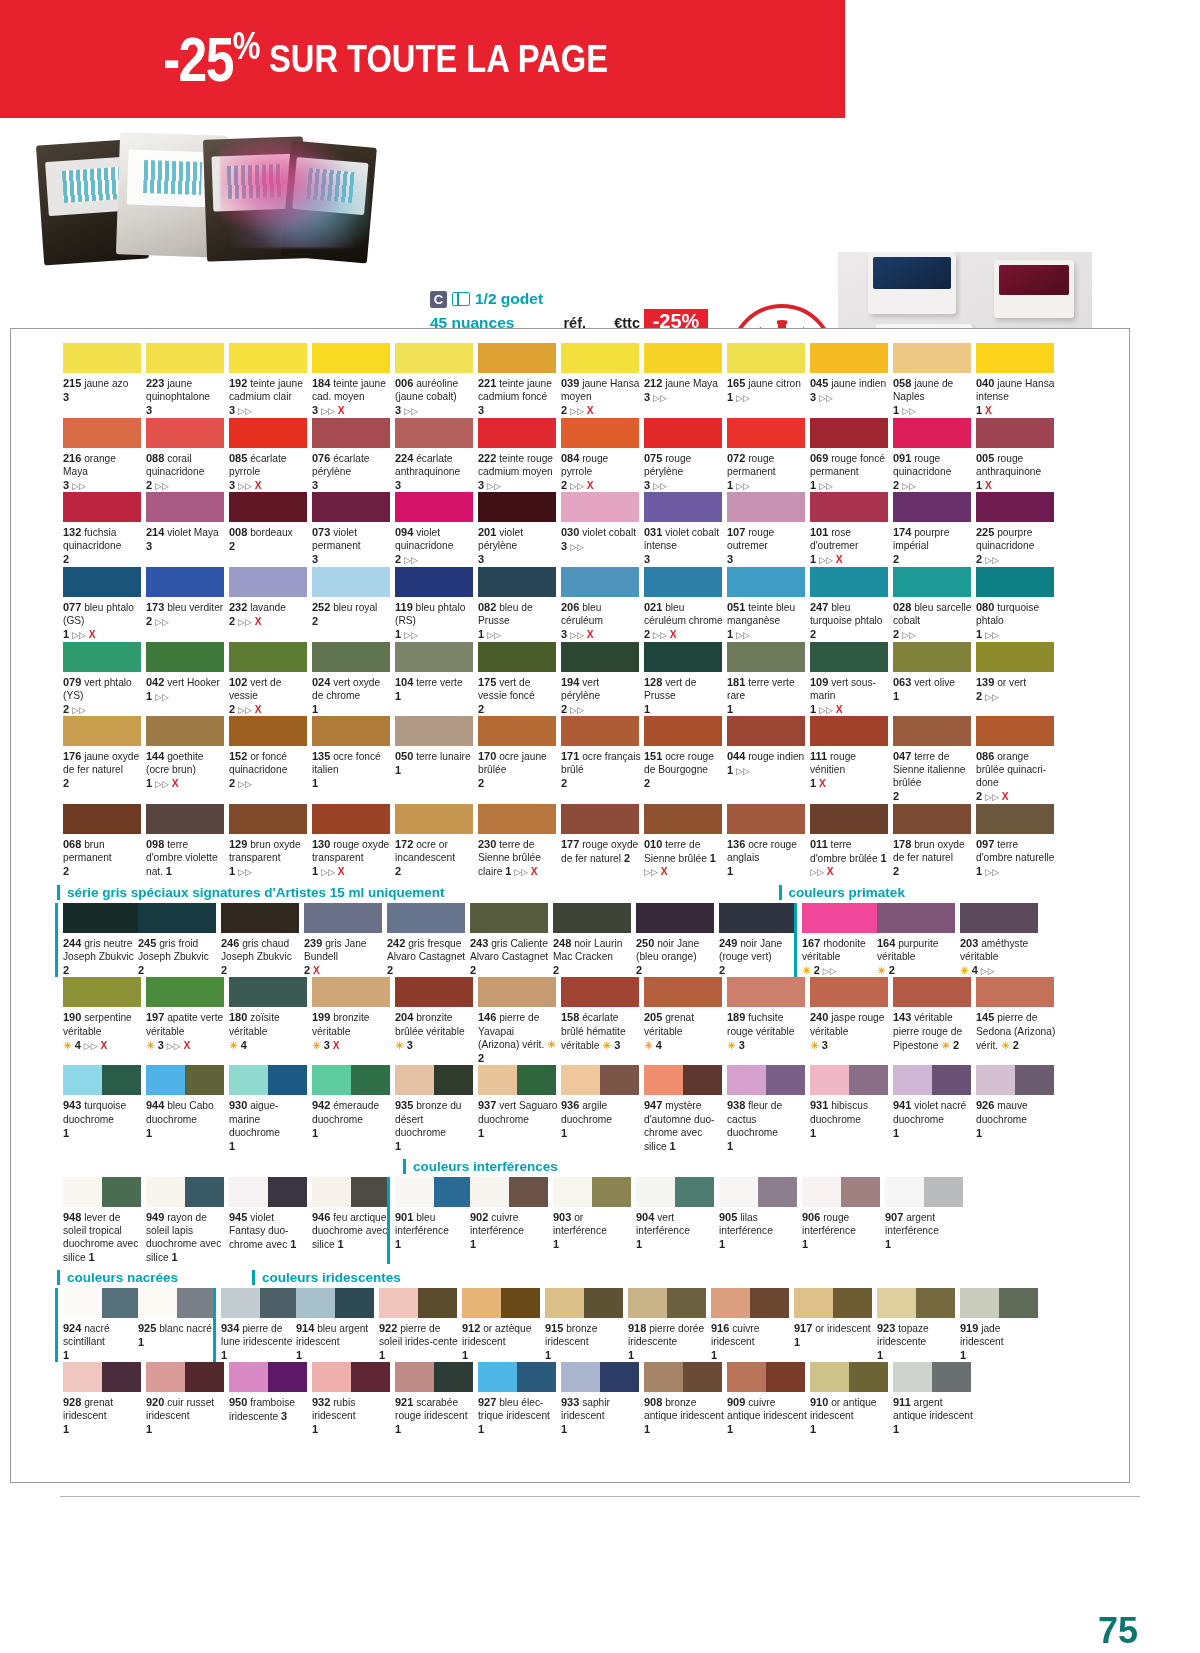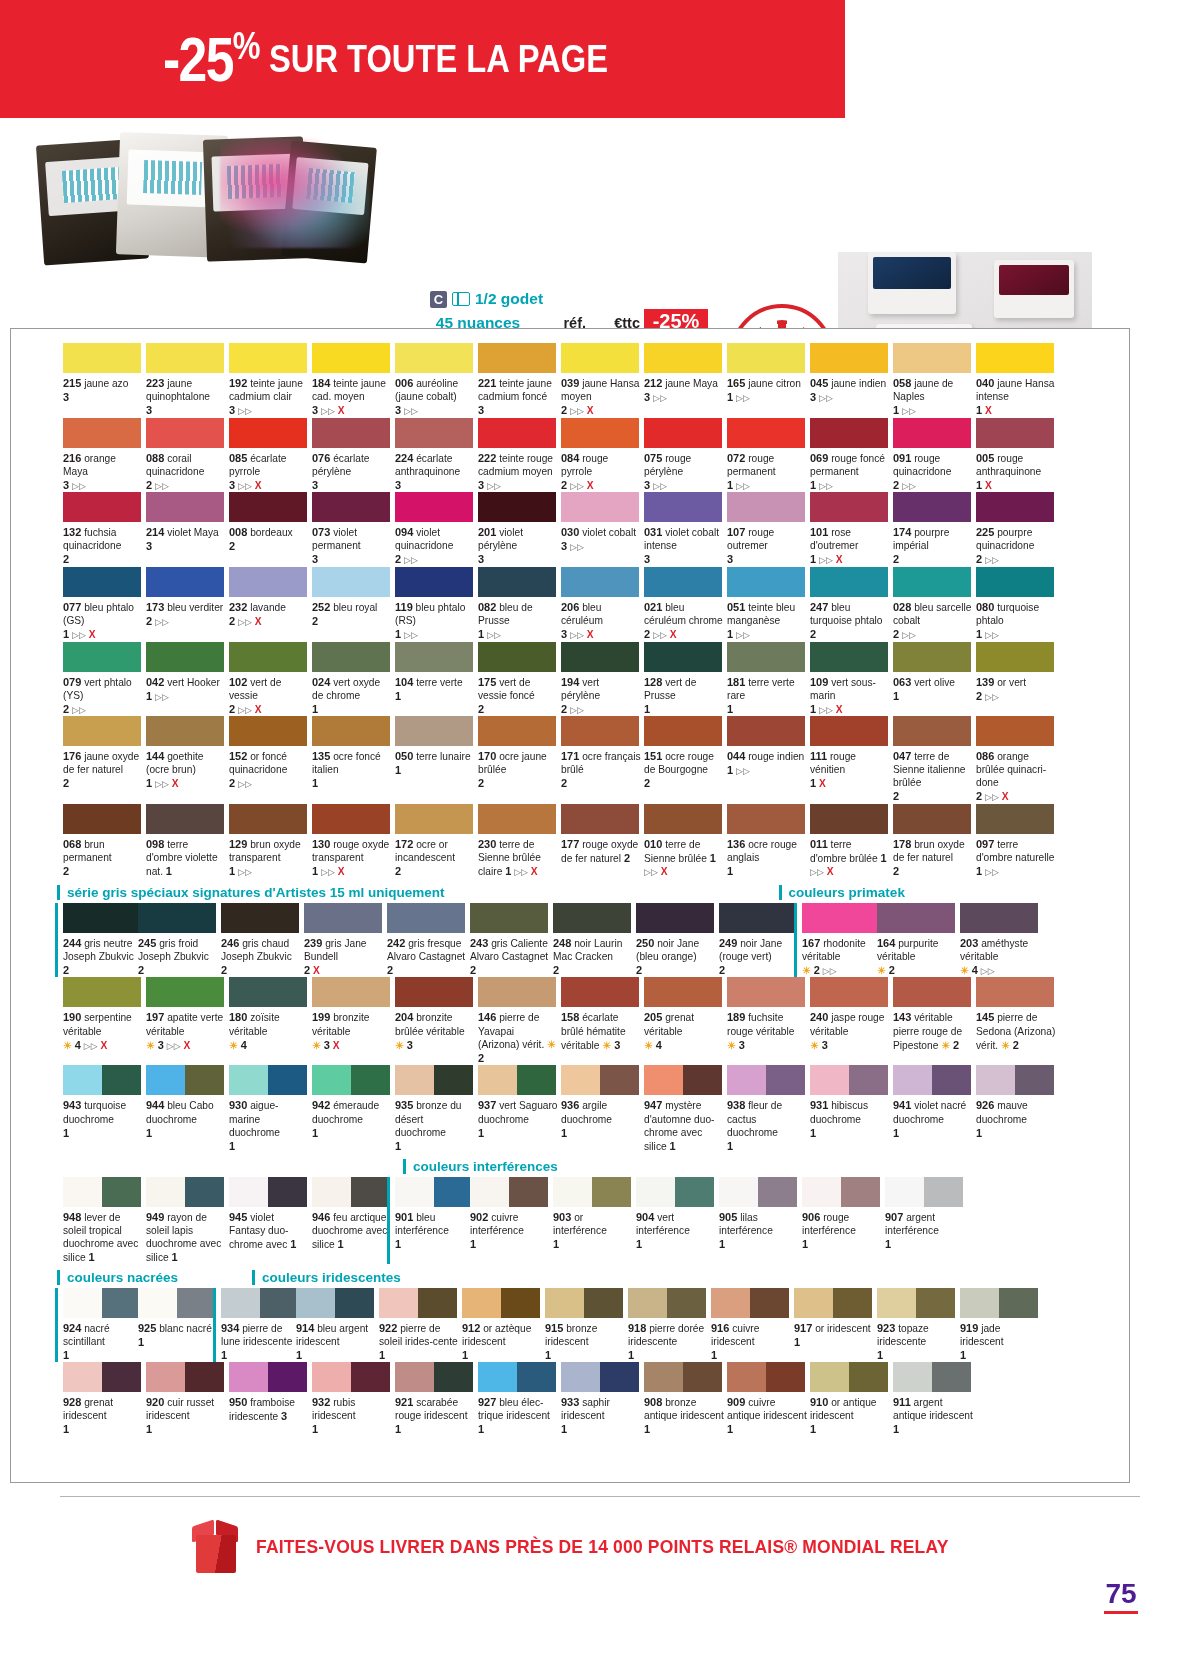--- a/index.html
+++ b/index.html
@@ -129,21 +129,21 @@
   .price-box { position: absolute; left: 430px; top: 172px; width: 278px; }
   .pb-head1 { display: flex; align-items: center; gap: 5px; margin-bottom: 1px;}
   .pb-head1 .badge {
     background: #5b5f7a; color: #fff; font-weight: bold; font-size: 13px;
     width: 17px; height: 17px; text-align: center; line-height: 17px; border-radius: 2px;
   }
   .godet-ico { width: 18px; height: 14px; border: 1.6px solid #00a4b4; border-radius: 2px; position: relative;}
   .godet-ico:after { content:""; position:absolute; left:4px; top:0; bottom:0; width:1.6px; background:#00a4b4;}
   .pb-h-txt { color: #00a4b4; font-weight: bold; font-size: 15.5px; }
   .pb-head2 { display: flex; align-items: baseline; font-weight: bold; font-size: 15.5px; color: #00a4b4; }
-  .pb-head2 .nuances { flex: 1; text-align: center; }
+  .pb-head2 .nuances { flex: 1; }
   .pb-head2 .ref { color: #231f20; width: 60px; text-align: right; font-size: 14.5px;}
   .pb-head2 .ettc { color: #231f20; width: 58px; text-align: right; font-size: 14.5px; padding-right: 4px;}
   .pb-head2 .disc {
     background: #e8212e; color: #fff; width: 64px; text-align: center;
     font-size: 20px; font-weight: bold; padding: 1px 0;
   }
   .price-row { display: flex; align-items: baseline; border-bottom: 1px solid #c9c9c9; padding: 3px 0 3px 0; position: relative;}
   .price-row .cat { flex: 1; font-size: 15px; color: #231f20; }
   .price-row .rf { font-size: 15px; font-weight: bold; color: #231f20; width: 86px; }
   .price-row .old { width: 54px; text-align: right; font-size: 18px; font-weight: bold; color:#231f20; position: relative;}
@@ -241,21 +241,21 @@
     background: linear-gradient(100deg,#e03a3a 0 55%, #b5181c 55% 100%); border-radius: 2px;}
   .relay-box .flapL { position: absolute; left: 0px; top: 2px; width: 22px; height: 16px; background: #e8454a; transform: skewY(-18deg); border-radius:2px;}
   .relay-box .flapR { position: absolute; left: 24px; top: 2px; width: 22px; height: 16px; background: #c51f25; transform: skewY(18deg); border-radius:2px;}
   .foot-txt {
     color: #e8212e; font-weight: bold; font-size: 19px;
     transform: scaleX(0.92); transform-origin: left center; letter-spacing: .2px;
   }
   .page-num {
     position: absolute; right: 62px; top: 1578px; text-align: center;
   }
-  .page-num .n { font-size: 28px; font-weight: bold; color: #4c1d95; }
+  .page-num .n { font-size: 36px; font-weight: bold; color: #0f766e; margin-top: 32px; }
   .page-num .u { border-top: 3px solid #e8212e; width: 34px; margin: 1px auto 0; }
 </style>
 </head>
 <body>
 
 <div class="banner">
   <div class="banner-red">
     <div class="banner-discount">
       <span>-25</span><span class="pct">%</span>
     </div>
@@ -1148,25 +1148,17 @@
             <span style="background: rgb(106, 112, 112);"></span>
           </div>
           <div class="cell-txt"><b>911</b> argent antique iridescent <b>1</b></div>
         </div>
       </div>
     </div>
 </div>
 
 <div class="footer">
   <div class="foot-line"></div>
-  <div class="foot-content">
-    <div class="relay-box">
-      <div class="flapL"></div>
-        <div class="flapR"></div>
-        <div class="body"></div>
-    </div>
-    <div class="foot-txt">FAITES-VOUS LIVRER DANS PRÈS DE 14 000 POINTS RELAIS® MONDIAL RELAY</div>
-  </div>
 </div>
 <div class="page-num">
   <div class="n">75</div>
   <div class="u"></div>
 </div>
 
 </body></html>

